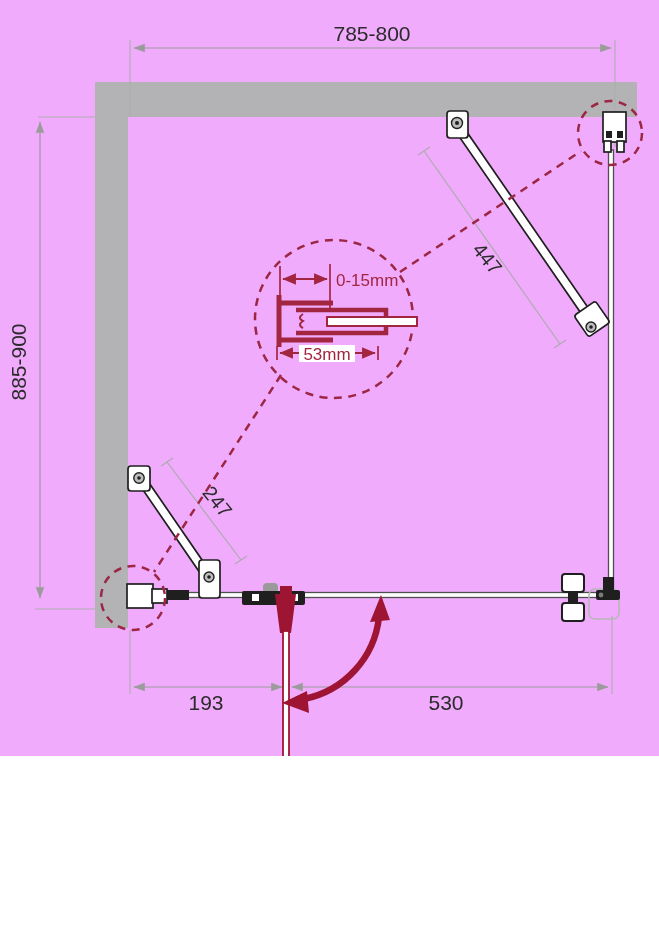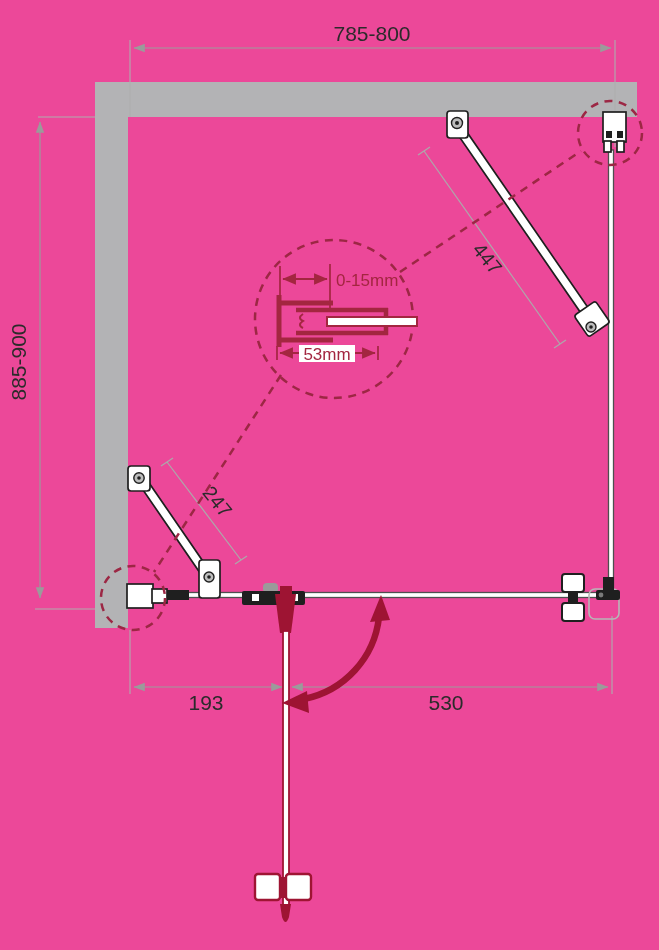--- a/index.html
+++ b/index.html
@@ -1,16 +1,16 @@
 <!DOCTYPE html>
 <html><head>
 <meta charset="utf-8">
 <style>
   html,body{margin:0;padding:0;background:#ffffff;}
-  .stage{position:relative;width:659px;height:950px;background:#ec4899;overflow:hidden;
+  .stage{position:relative;width:659px;height:756px;background:#f0abfc;overflow:hidden;
          font-family:"Liberation Sans", sans-serif;}
   svg{display:block;}
   text{font-family:"Liberation Sans", sans-serif;fill:#2b2b2b;}
   .dim-text{font-size:21px;}
   .bar-text{font-size:20px;}
   .detail-text{font-size:17px;fill:#a32640;}
   .dimline{stroke:#9b9b9b;stroke-width:1.2;fill:none;}
   .extline{stroke:#aeaeae;stroke-width:1.1;fill:none;}
   .glass{fill:#ffffff;stroke:#4f4f4f;stroke-width:1.3;}
   .bar{fill:#ffffff;stroke:#1f1f1f;stroke-width:1.7;}

